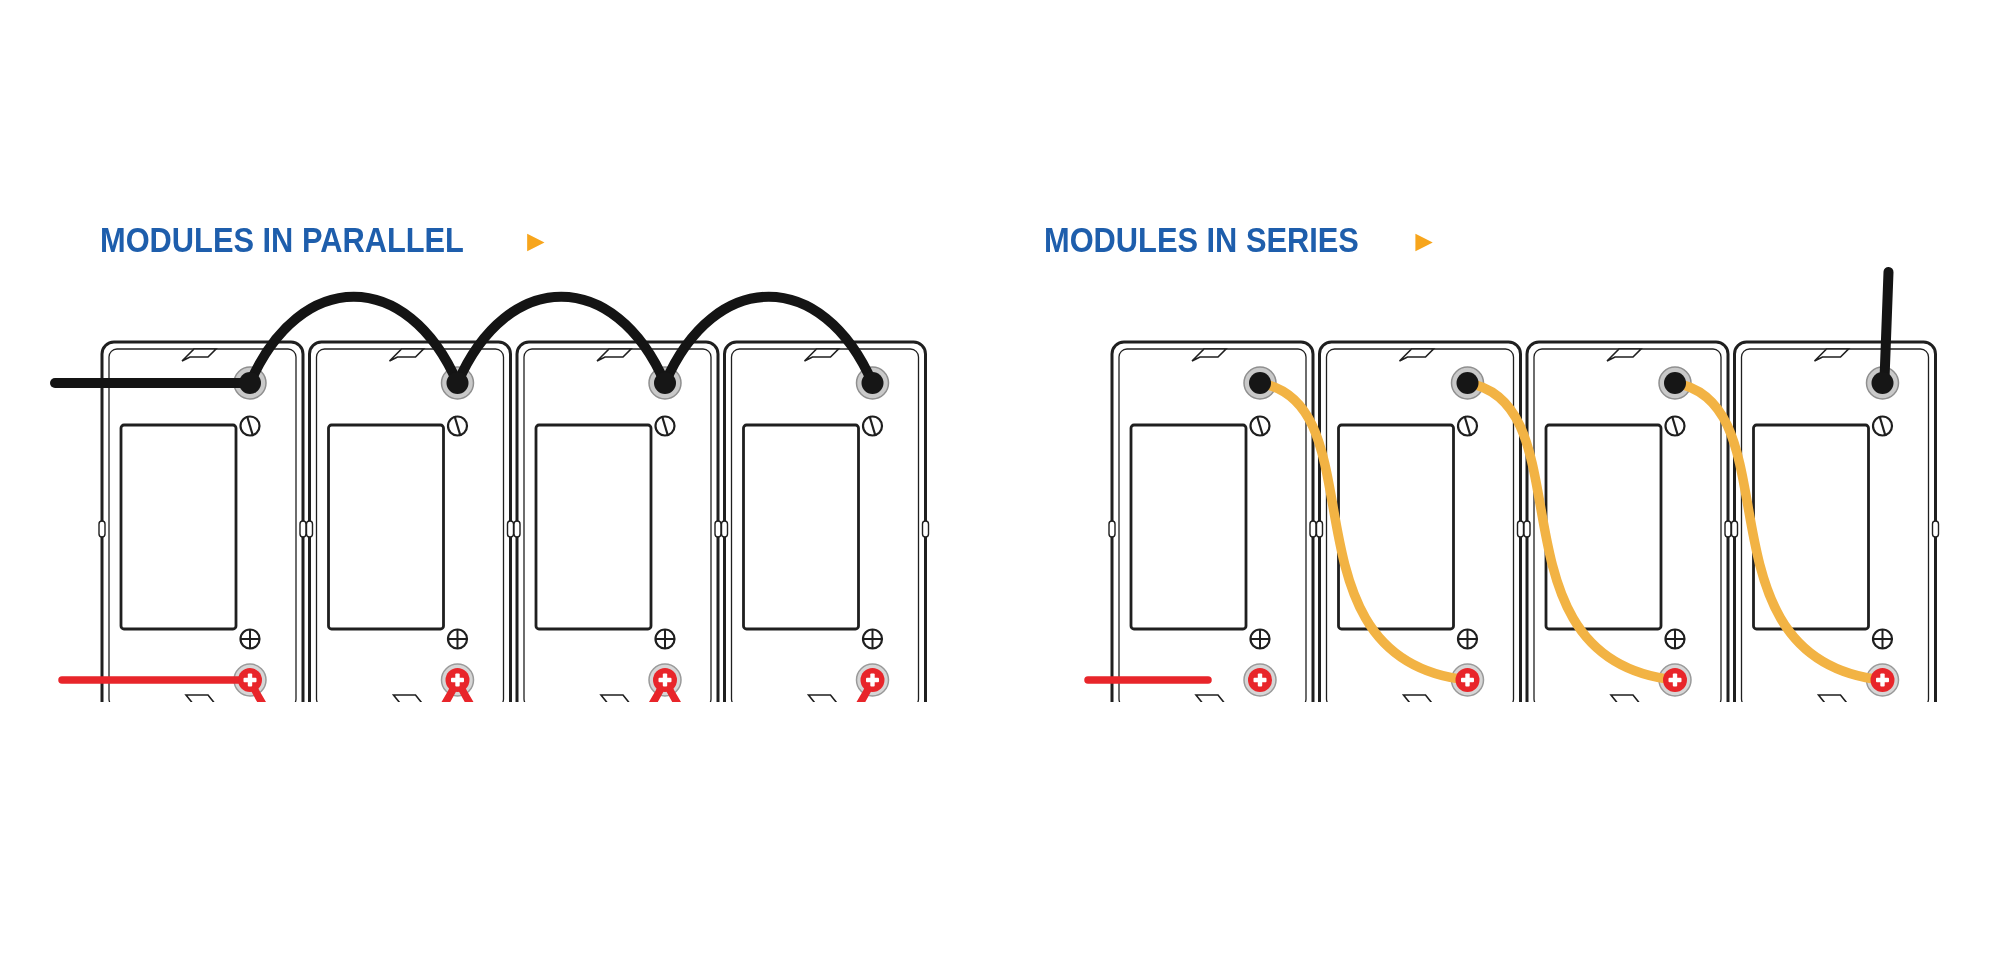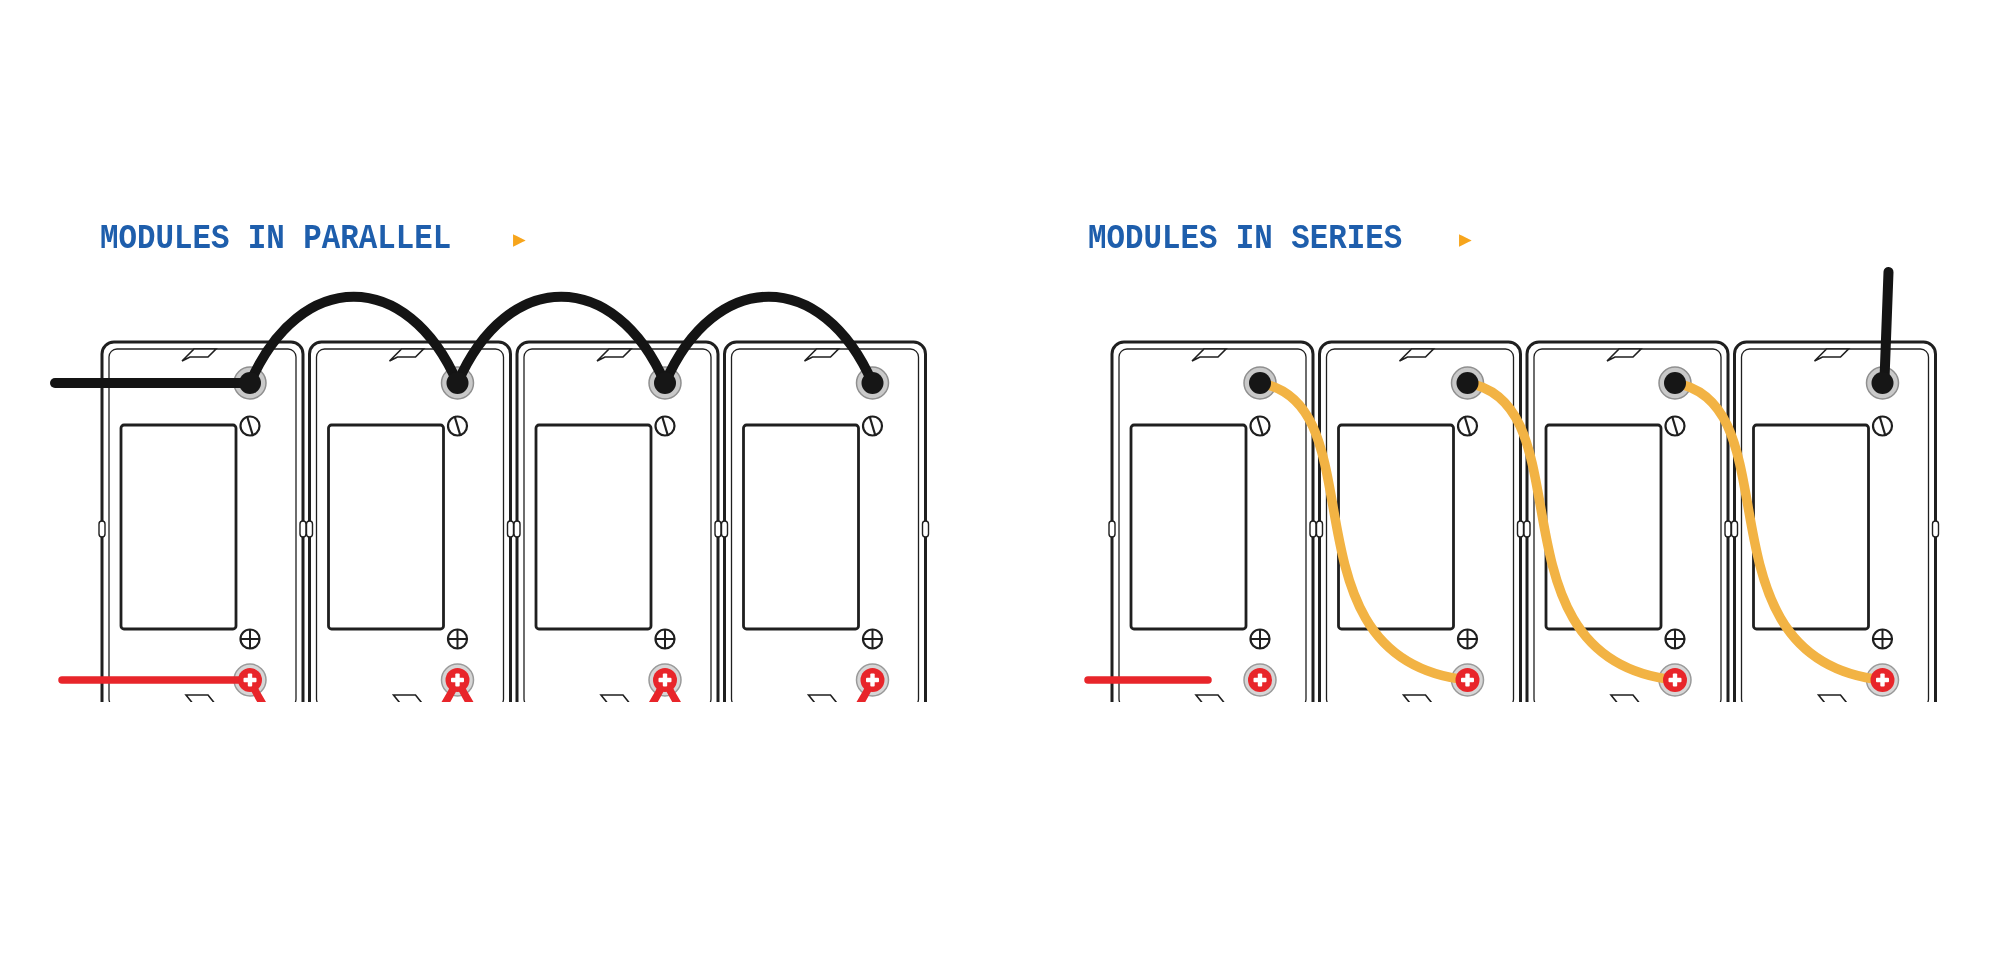--- a/index.html
+++ b/index.html
@@ -2,21 +2,21 @@
 <html><head>
 <meta charset="utf-8">
 <style>
   html, body { margin: 0; padding: 0; background: #ffffff; }
   .stage {
     position: relative;
     width: 2000px;
     height: 702px;
     background: #ffffff;
     overflow: hidden;
-    font-family: Liberation Mono, monospace;
+    font-family: Liberation Sans, sans-serif;
     border-radius: 13px;
   }
   .heading {
     position: absolute;
     top: 222px;
     display: flex;
     align-items: center;
     gap: 14px;
     font-weight: 700;
     font-size: 35px;
@@ -30,21 +30,21 @@
     transform-origin: left center;
     letter-spacing: 0px;
   }
   .heading .arrow {
     color: #f7a51c;
     font-size: 21px;
     line-height: 1;
     transform: translateY(1px);
   }
   #heading-parallel { left: 100px; }
-  #heading-series   { left: 1088px; }
+  #heading-series   { left: 1044px; }
   svg#diagram-svg {
     position: absolute;
     inset: 0;
     width: 2000px;
     height: 977px;
   }
 </style>
 </head>
 <body>
 

